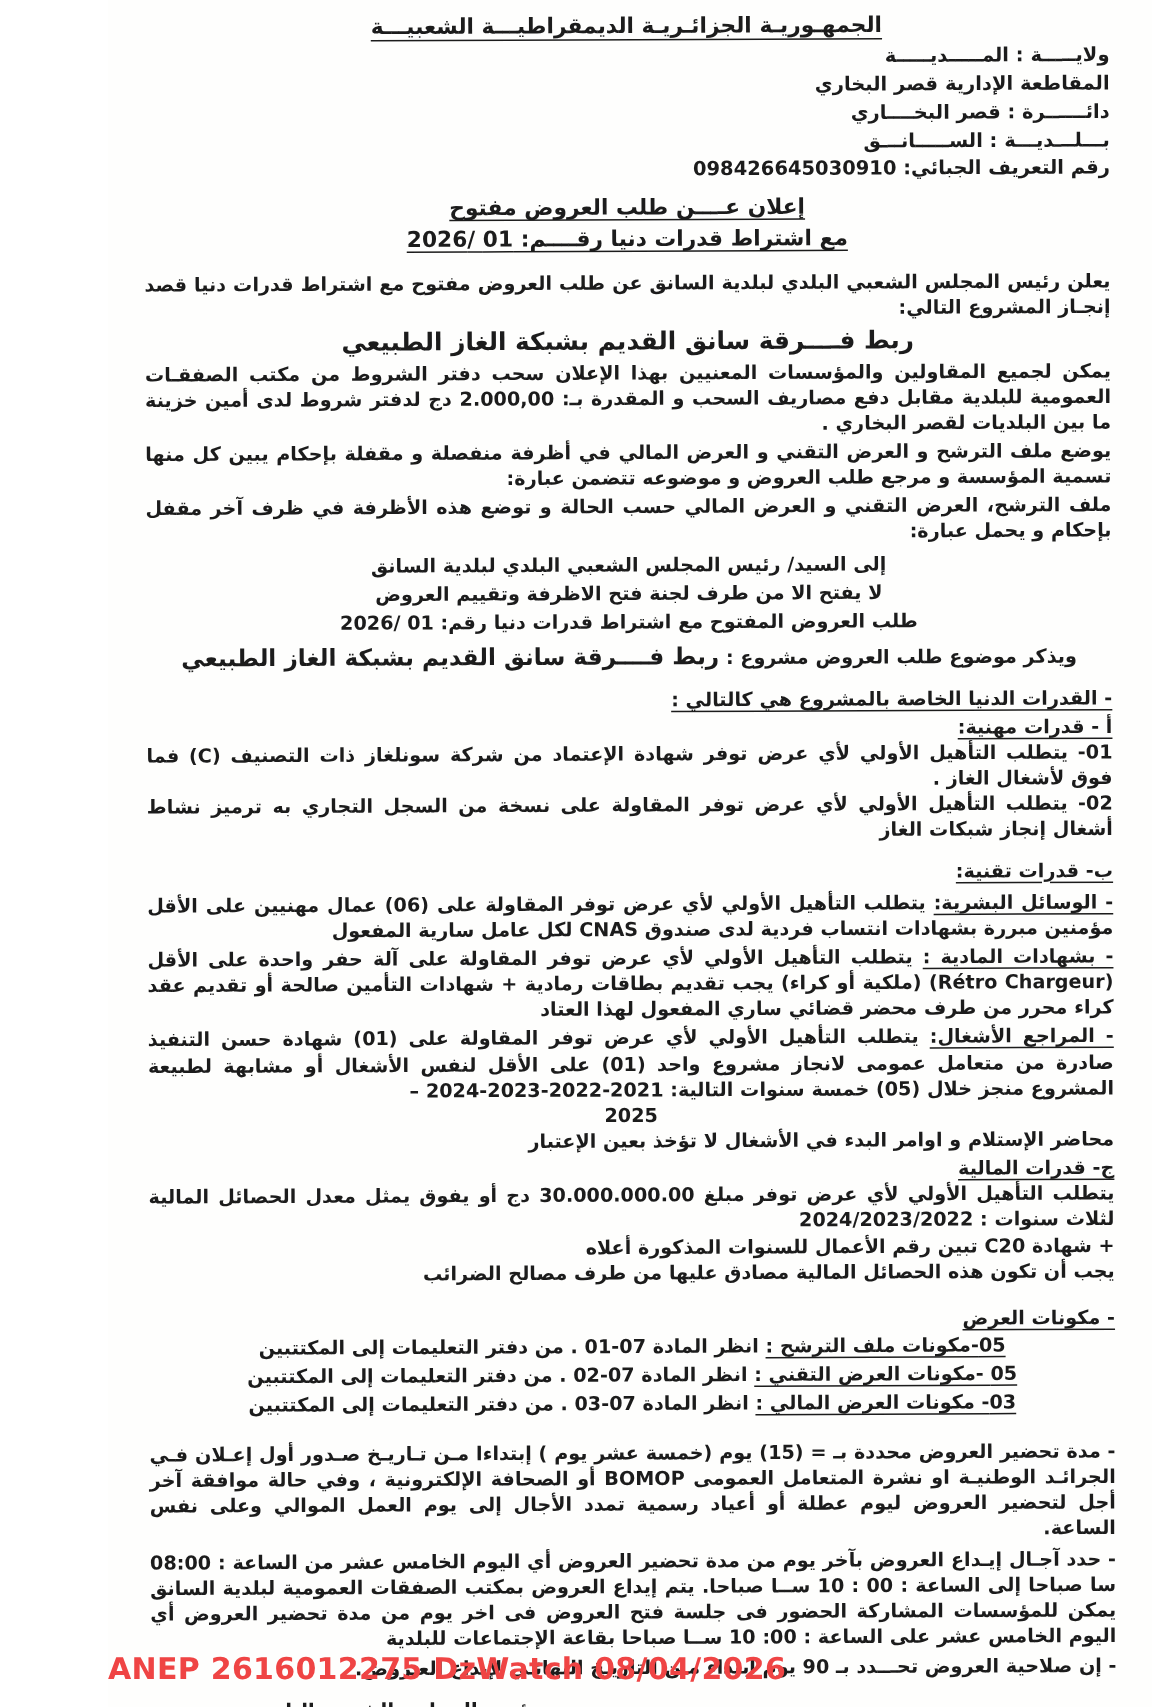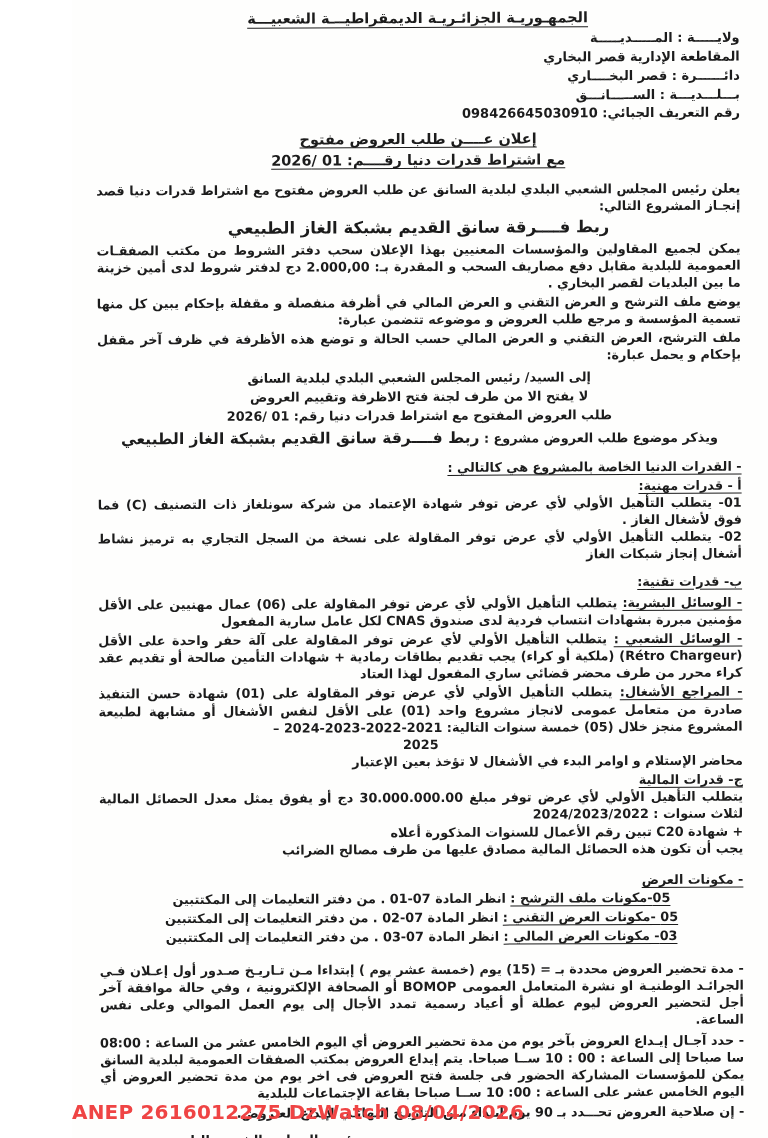--- a/index.html
+++ b/index.html
@@ -73,21 +73,21 @@
     <div class="line u mt10">- القدرات الدنيا الخاصة بالمشروع  هي كالتالي :</div>
     <div class="line u mt2">أ - قدرات مهنية:</div>
     <p class="just">01- يتطلب التأهيل الأولي لأي عرض توفر شهادة الإعتماد من شركة سونلغاز ذات التصنيف (C) فما فوق لأشغال الغاز .</p>
     <p class="just">02- يتطلب التأهيل الأولي لأي عرض توفر المقاولة على نسخة من السجل التجاري به ترميز نشاط أشغال إنجاز شبكات الغاز</p>
 
     <div class="line u mt10">ب- قدرات تقنية:</div>
     <p class="just mt4">
       <span class="u">- الوسائل البشرية:</span><span> يتطلب التأهيل الأولي لأي عرض توفر المقاولة على (06) عمال مهنيين  على الأقل مؤمنين مبررة بشهادات انتساب فردية لدى صندوق CNAS لكل عامل سارية المفعول</span>
     </p>
     <p class="just mt2">
-      <span class="u">- الوسائل الشعبي :</span><span> يتطلب التأهيل الأولي لأي عرض توفر المقاولة على آلة حفر واحدة على الأقل (Rétro Chargeur) (ملكية أو كراء) يجب تقديم بطاقات رمادية + شهادات التأمين صالحة  أو تقديم عقد كراء محرر من طرف محضر قضائي ساري المفعول لهذا العتاد</span>
+      <span class="u">- بشهادات المادية :</span><span> يتطلب التأهيل الأولي لأي عرض توفر المقاولة على آلة حفر واحدة على الأقل (Rétro Chargeur) (ملكية أو كراء) يجب تقديم بطاقات رمادية + شهادات التأمين صالحة  أو تقديم عقد كراء محرر من طرف محضر قضائي ساري المفعول لهذا العتاد</span>
     </p>
     <p class="just mt2">
       <span class="u">- المراجع الأشغال:</span><span> يتطلب التأهيل الأولي لأي عرض توفر المقاولة على (01) شهادة حسن التنفيذ  صادرة من متعامل عمومى لانجاز مشروع واحد (01) على الأقل لنفس الأشغال أو مشابهة لطبيعة المشروع منجز خلال (05) خمسة سنوات  التالية: 2021-2022-2023-2024 –</span>
     </p>
     <div class="line year-wrap">2025</div>
     <div class="line">محاضر الإستلام و اوامر البدء في الأشغال لا تؤخذ بعين الإعتبار</div>
 
     <div class="line u mt2">ج- قدرات المالية</div>
     <p class="just">يتطلب التأهيل الأولي لأي عرض توفر  مبلغ 30.000.000.00 دج أو يفوق يمثل معدل الحصائل المالية لثلاث  سنوات : 2024/2023/2022</p>
     <p>+ شهادة C20 تبين رقم الأعمال للسنوات المذكورة أعلاه</p>

